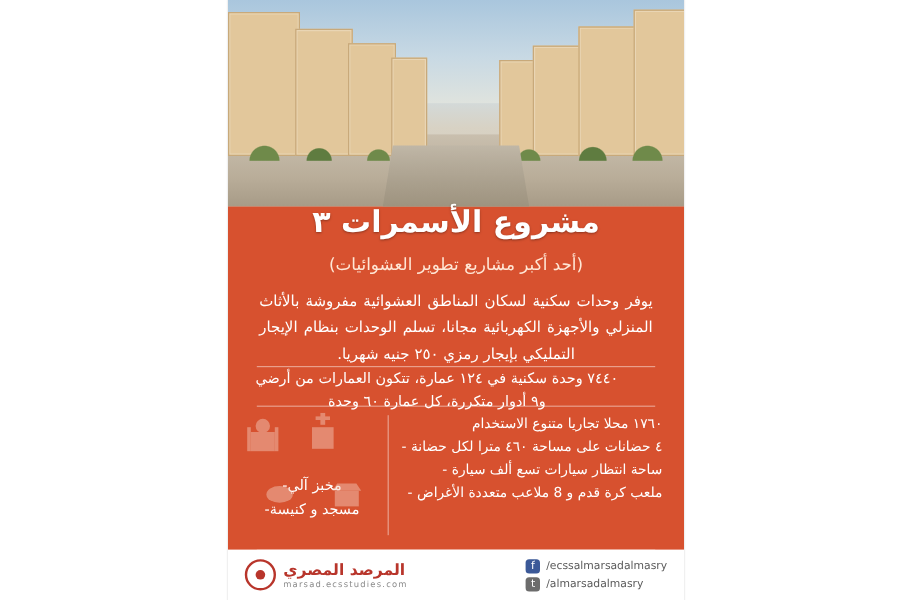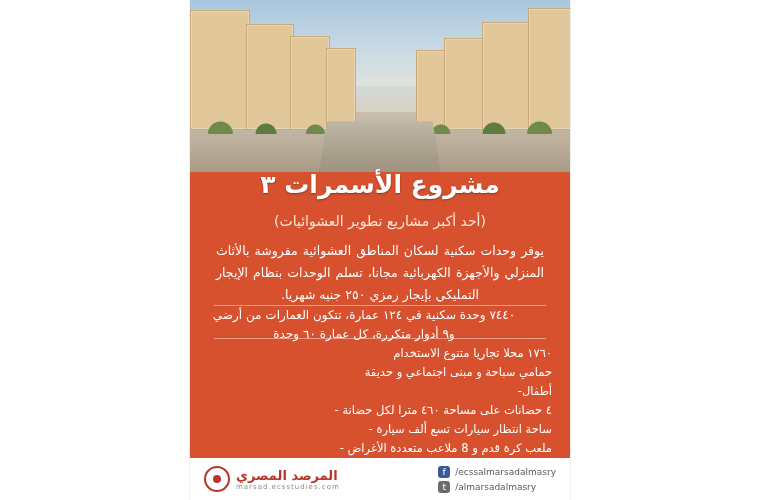--- a/index.html
+++ b/index.html
@@ -150,21 +150,20 @@
   }
 
   
   .lower {
     position: absolute;
     left: 0;
     top: 342px;
     width: 380px;
     height: 112px;
     display: flex;
-    flex-direction: column;
     color: #ffffff;
   }
   .lower-right {
     width: 246px;
     padding: 2px 18px 0 6px;
     box-sizing: border-box;
   }
   .lower-left {
     width: 134px;
     padding: 6px 4px 0 10px;
@@ -306,21 +305,20 @@
 
     <div class="divider d1"></div>
 
     <div class="units-line">٧٤٤٠ وحدة سكنية في ١٢٤ عمارة، تتكون العمارات من أرضي و٩ أدوار متكررة، كل عمارة ٦٠ وحدة</div>
 
     <div class="divider d2"></div>
 
     <div class="lower">
       <div class="lower-right">
         <div class="facility">١٧٦٠ محلا تجاريا متنوع الاستخدام</div>
-        <div class="facility">حمامي سباحة و مبنى اجتماعي و حديقة أطفال-</div>
         <div class="facility">٤ حضانات على مساحة ٤٦٠ مترا لكل حضانة -</div>
         <div class="facility">ساحة انتظار سيارات تسع ألف سيارة -</div>
         <div class="facility">ملعب كرة قدم و 8 ملاعب متعددة الأغراض -</div>
       </div>
 
       <div class="lower-left">
         <div class="vline"></div>
 
         <span class="icon-deco icon-mosque">
           <svg width="30" height="34" viewBox="0 0 30 34">

